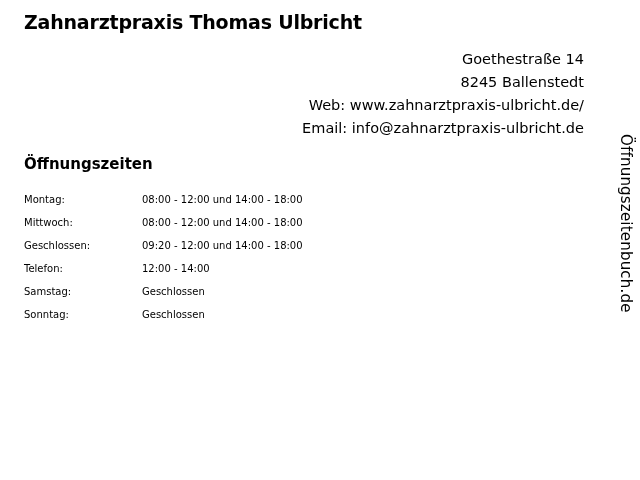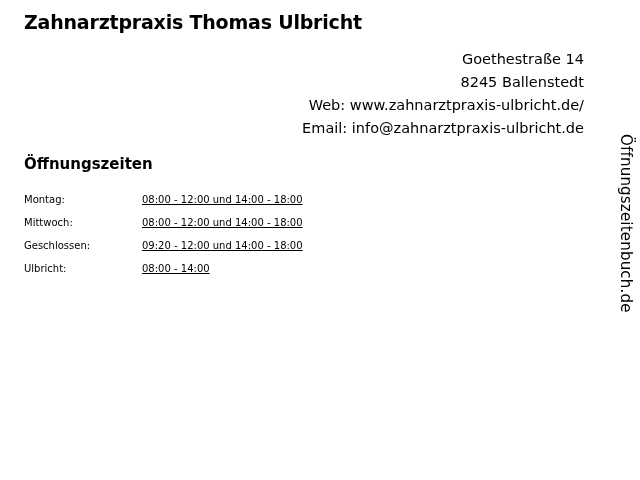--- a/index.html
+++ b/index.html
@@ -59,21 +59,20 @@
     padding: 0;
     vertical-align: top;
     white-space: nowrap;
   }
   .day-cell {
     width: 118px;
     padding-right: 6px;
   }
   .time-cell {
     padding-left: 0;
-    text-decoration: underline;
   }
   .sidebar-label {
     position: absolute;
     right: 6px;
     top: 134px;
     font-size: 15px;
     line-height: 16px;
     writing-mode: vertical-rl;
     text-orientation: mixed;
     letter-spacing: 0.2px;
@@ -106,22 +105,30 @@
         </tr>
         <tr>
           <td class="day-cell">Mittwoch:</td>
           <td class="time-cell">08:00 - 12:00 und 14:00 - 18:00</td>
         </tr>
         <tr>
           <td class="day-cell">Geschlossen:</td>
           <td class="time-cell">09:20 - 12:00 und 14:00 - 18:00</td>
         </tr>
         <tr>
-          <td class="day-cell">Ulbricht:</td>
-          <td class="time-cell">08:00 - 14:00</td>
+          <td class="day-cell">Telefon:</td>
+          <td class="time-cell">12:00 - 14:00</td>
+        </tr>
+        <tr>
+          <td class="day-cell">Samstag:</td>
+          <td class="time-cell">Geschlossen</td>
+        </tr>
+        <tr>
+          <td class="day-cell">Sonntag:</td>
+          <td class="time-cell">Geschlossen</td>
         </tr>
       </tbody>
     </table>
 
   </div>
 
   <div class="sidebar-label">Öffnungszeitenbuch.de</div>
 
 </div>
 

